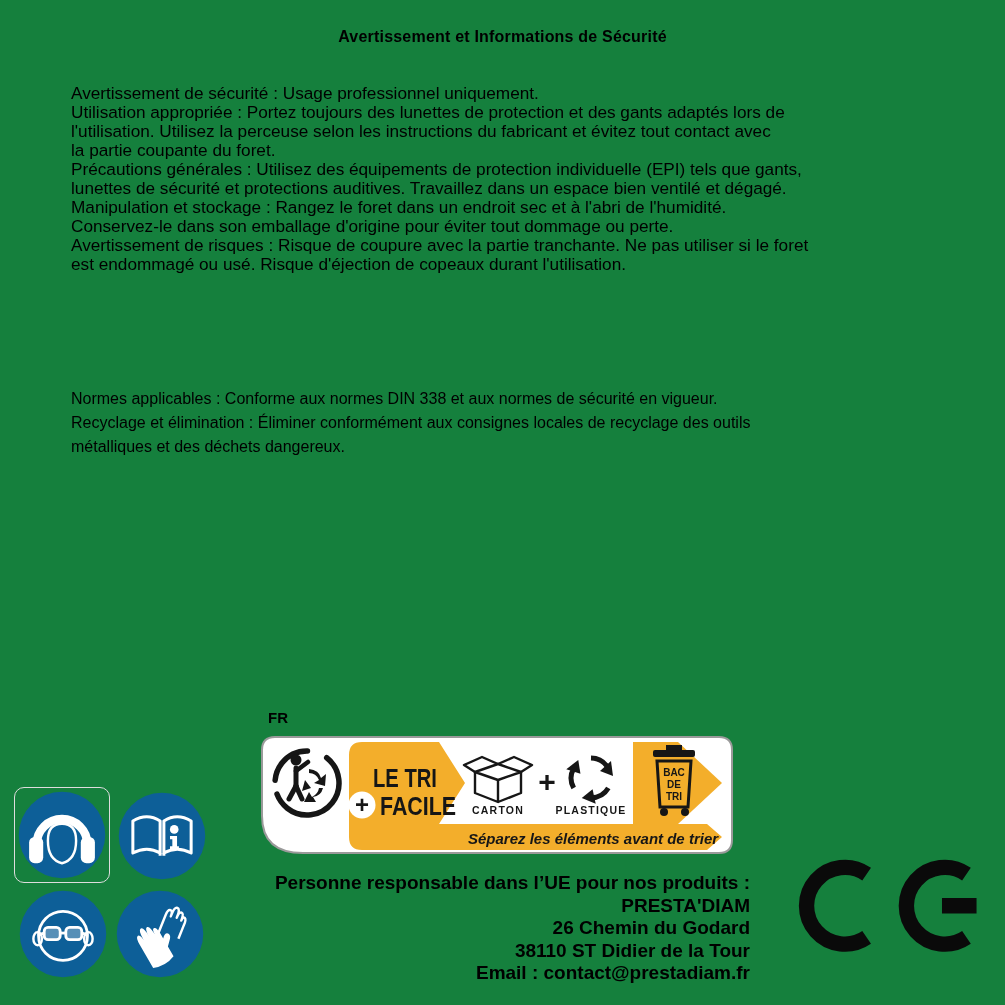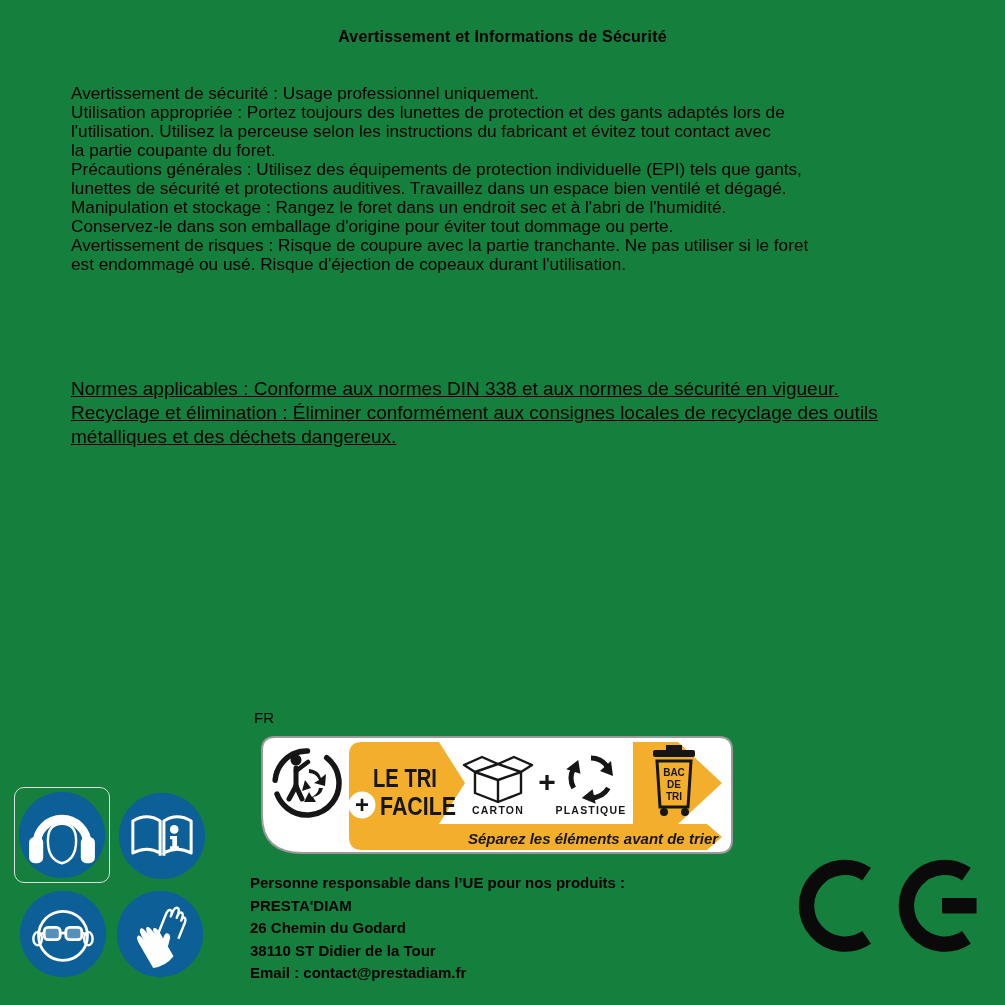--- a/index.html
+++ b/index.html
@@ -4,39 +4,39 @@
 <style>
   html,body{margin:0;padding:0;}
   body{font-family:"Liberation Sans","DejaVu Sans",sans-serif;background:#fff;}
   .page{position:relative;width:1005px;height:1005px;background:#15803d;overflow:hidden;color:#000;}
 
   .title{position:absolute;top:28px;left:0;width:100%;text-align:center;
          font-size:16px;font-weight:bold;letter-spacing:.2px;}
 
   .bodytext{position:absolute;left:71px;top:84px;width:912px;
             font-size:17.2px;line-height:19px;white-space:pre-line;}
-  .normestext{position:absolute;left:71px;top:377px;width:912px;
-            font-size:19px;line-height:24.2px;white-space:pre-line;text-decoration:underline;}
+  .normestext{position:absolute;left:71px;top:387px;width:912px;
+            font-size:16px;line-height:24.2px;white-space:pre-line;}
 
   
-  .fr-tag{position:absolute;left:254px;top:709px;font-size:15px;font-weight:normal;}
+  .fr-tag{position:absolute;left:268px;top:709px;font-size:15px;font-weight:bold;}
   .tri-box{position:absolute;left:261px;top:736px;width:472px;height:119px;}
 
   
   .icons-grid{position:absolute;left:13px;top:786px;width:196px;height:202px;}
   .picto{position:absolute;width:94px;height:94px;}
   .picto svg{display:block;width:100%;height:100%;}
   .p1{left:1px;top:1px;border:1px solid #ddd;border-radius:10px;}
   .p2{left:102px;top:3px;}
   .p3{left:3px;top:101px;}
   .p4{left:100px;top:101px;}
 
   
-  .contact{position:absolute;left:250px;top:872px;width:500px;text-align:left;
-           font-size:15px;font-weight:bold;line-height:22.6px;white-space:pre-line;}
+  .contact{position:absolute;left:250px;top:872px;width:500px;text-align:right;
+           font-size:19px;font-weight:bold;line-height:22.6px;white-space:pre-line;}
 
   
   .ce{position:absolute;left:798px;top:852px;width:192px;height:108px;}
 </style>
 </head>
 <body>
 
 <div class="page">
 
   <div class="title">Avertissement et Informations de Sécurité</div>

